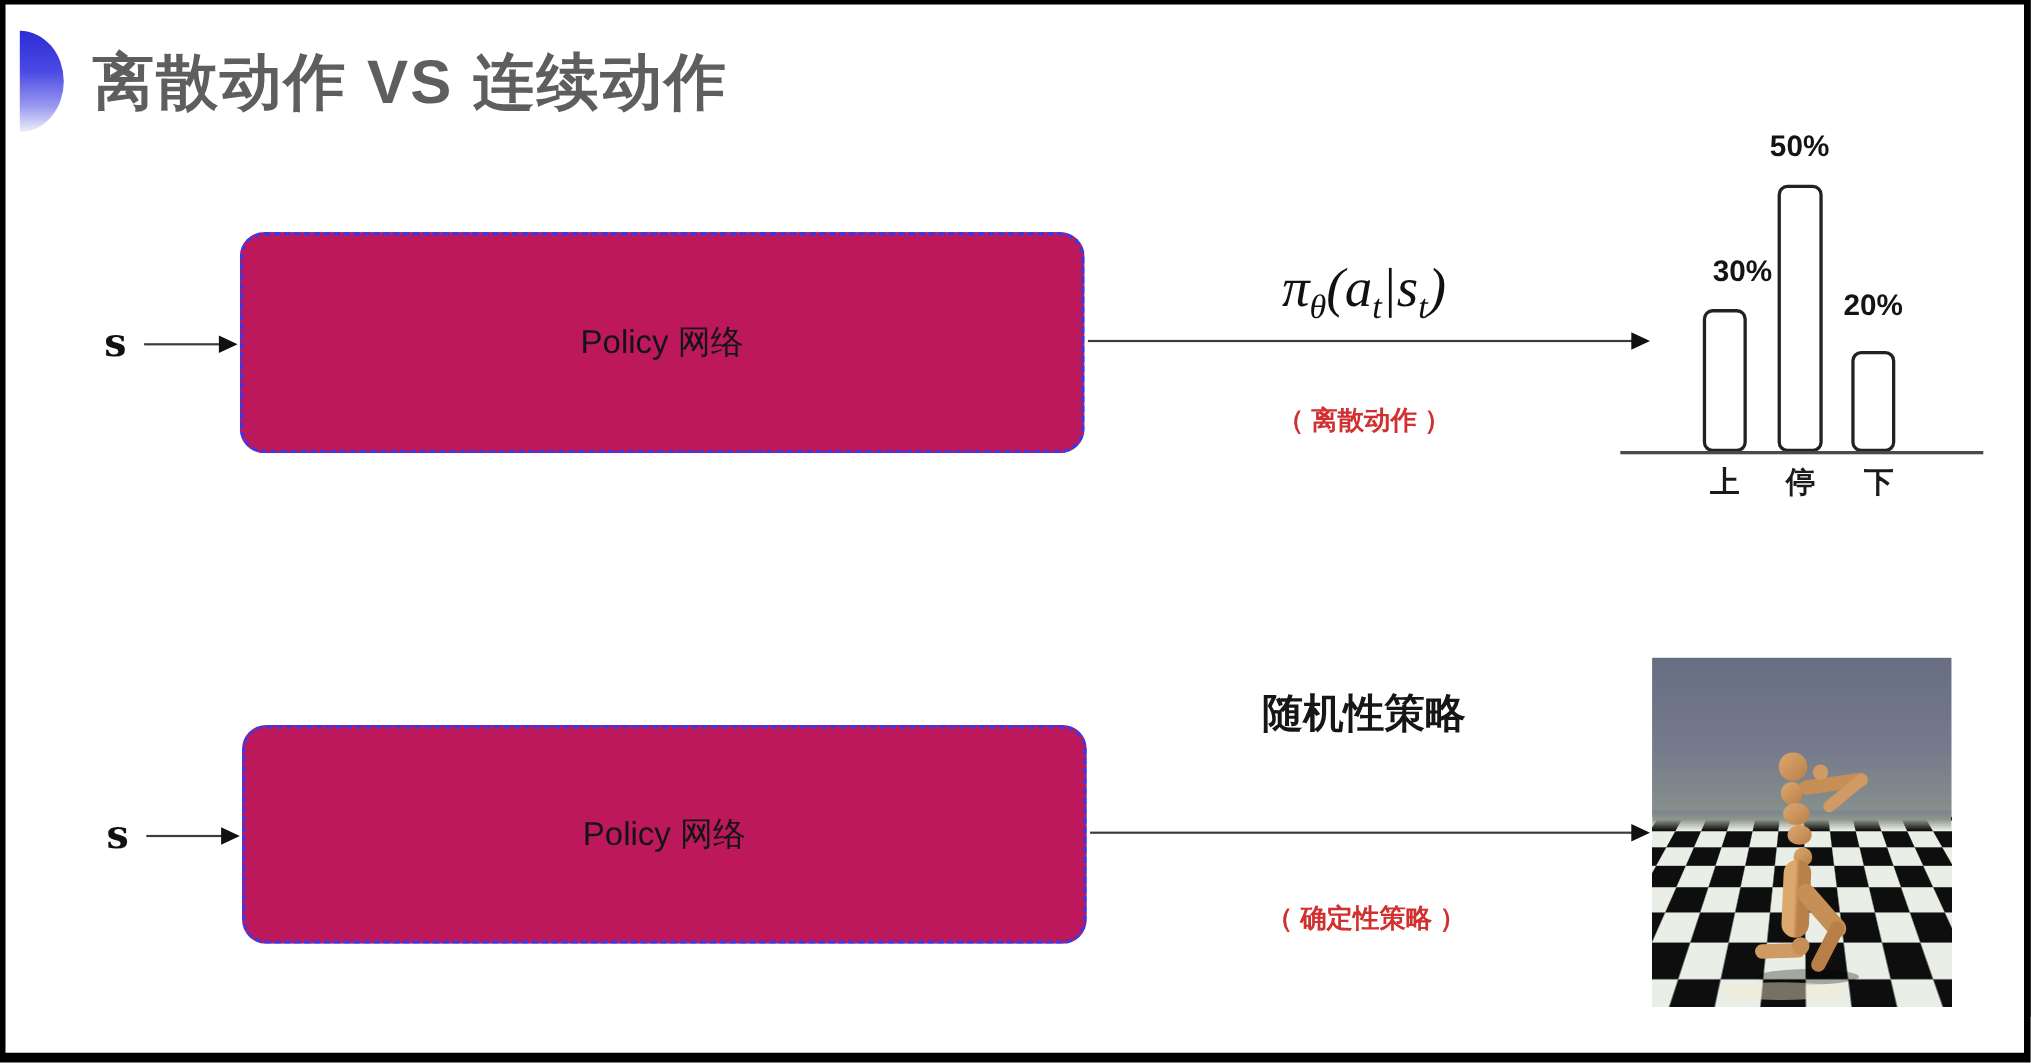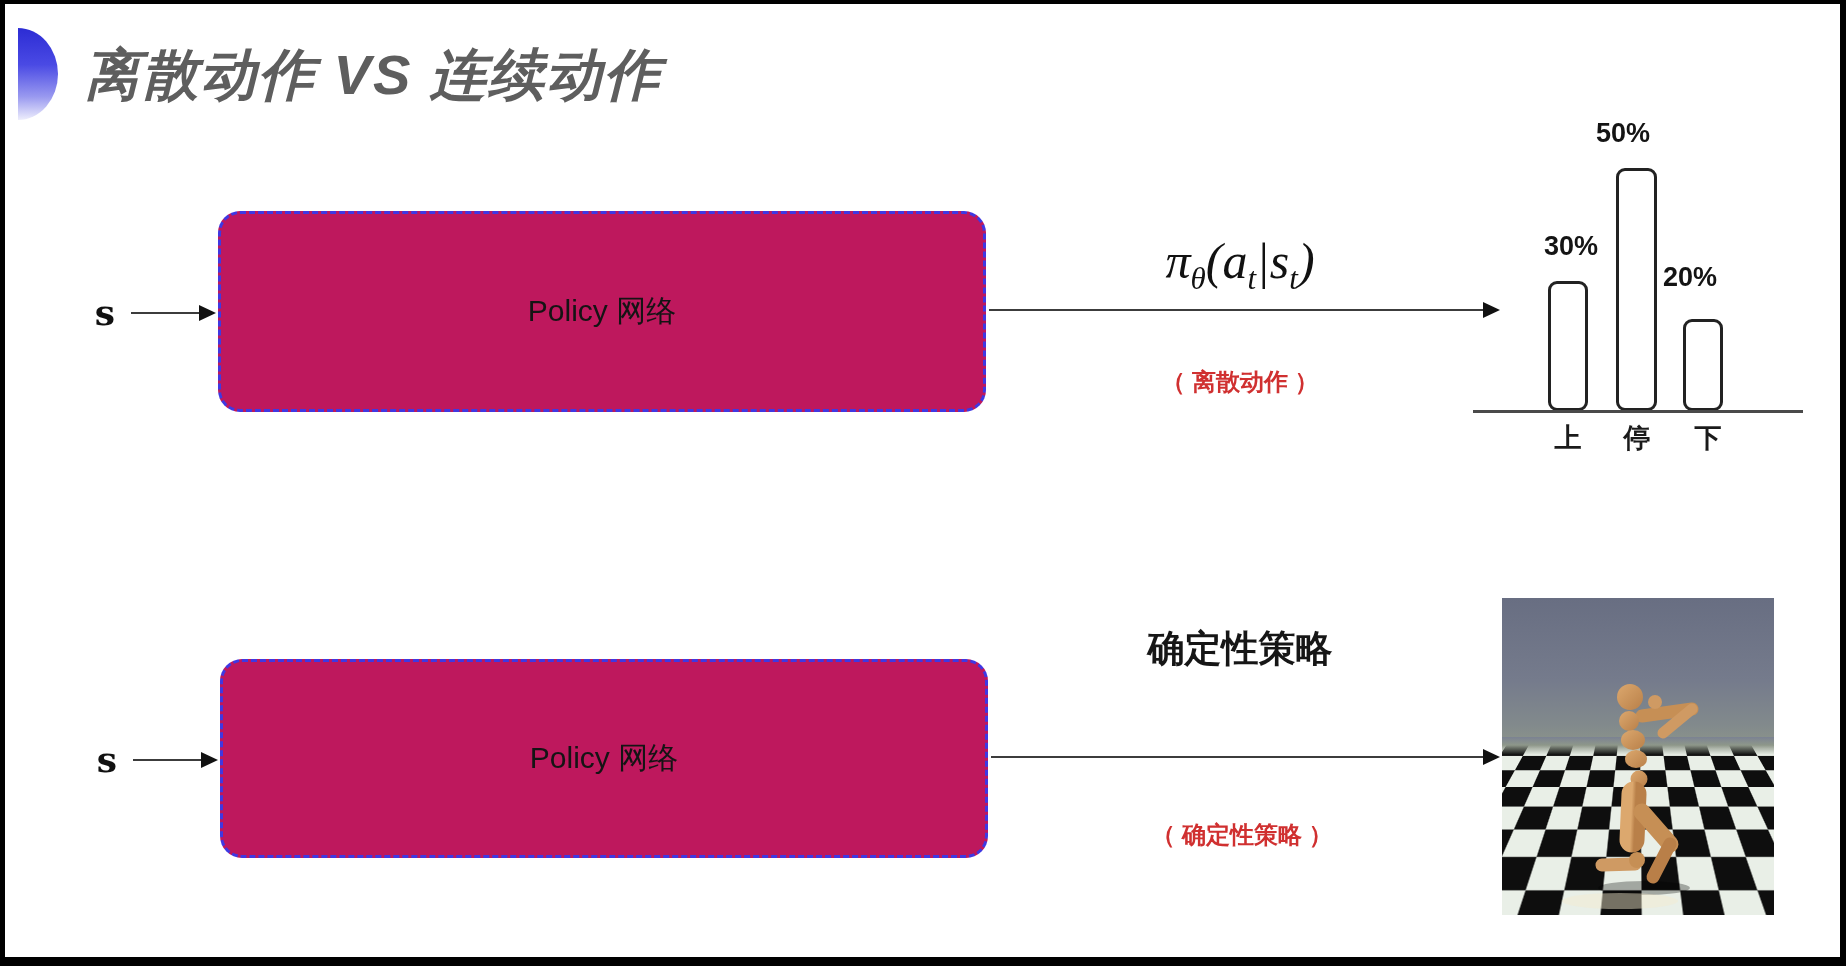--- a/index.html
+++ b/index.html
@@ -14,21 +14,21 @@
     border-right:6px solid #000; border-bottom:9px solid #000;
   }
   
   .title-bullet {
     position:absolute; left:18px; top:28px; width:40px; height:92px;
     border-radius:0 100% 100% 0 / 0 50% 50% 0;
     background:linear-gradient(180deg,#2c2cd4 0%,#4a4ae4 40%,#9a9af0 75%,#eeeefc 100%);
   }
   .page-title {
     position:absolute; left:84px; top:38px; font-size:56px; font-weight:600;
-    color:#5e5e5e; letter-spacing:2px; white-space:nowrap;font-style:italic;
+    color:#5e5e5e; letter-spacing:2px; white-space:nowrap;
   }
   
   .state-label {
     position:absolute; width:34px; text-align:center;
     font-size:36px; font-weight:700; color:#111;
     font-family:"DejaVu Serif", serif;
   }
   .arrow { position:absolute; height:2px; background:#3c3c3c; }
   .arrow::after {
     content:""; position:absolute; right:-3px; top:-7px;
@@ -56,21 +56,21 @@
   }
   
   .chart { position:absolute; left:1450px; top:100px; width:390px; height:360px; }
   .chart .axis {
     position:absolute; left:23px; top:310px; width:330px; height:3px; background:#4a4a4a;
   }
   .chart .bar {
     position:absolute; border:3px solid #222; border-radius:9px; background:#fff;
   }
   .chart .val-label {
-    position:absolute; width:80px; text-align:left;
+    position:absolute; width:80px; text-align:center;
     font-size:27px; font-weight:600; color:#141414;
   }
   .chart .cat-label {
     position:absolute; width:60px; text-align:center;
     font-size:27px; font-weight:600; color:#1a1a1a;
   }
   
   .sim-panel {
     position:absolute; left:1502px; top:598px; width:272px; height:317px;
     overflow:hidden; background:#767d8e;
@@ -132,21 +132,21 @@
 
   <div class="state-label" style="left:90px; top:738px;">s</div>
   <div class="arrow" style="left:133px; top:759px; width:82px;"></div>
 
   <div class="policy-box" style="left:220px; top:659px; width:768px; height:199px;">
     <span class="box-label">Policy 网络</span>
   </div>
 
   <div class="arrow" style="left:991px; top:756px; width:506px;"></div>
 
-  <div class="policy-title" style="left:1080px; top:624px;">确定性策略</div>
+  <div class="policy-title" style="left:1080px; top:624px;">随机性策略</div>
 
 
   <div class="action-note" style="left:1082px; top:819px;">（ 确定性策略 ）</div>
 
   <div class="sim-panel">
     <div class="sim-sky"></div>
     <div class="sim-floor"></div>
     <div class="sim-haze"></div>
     <svg class="sim-bot" viewBox="0 0 272 317">
       <defs>

